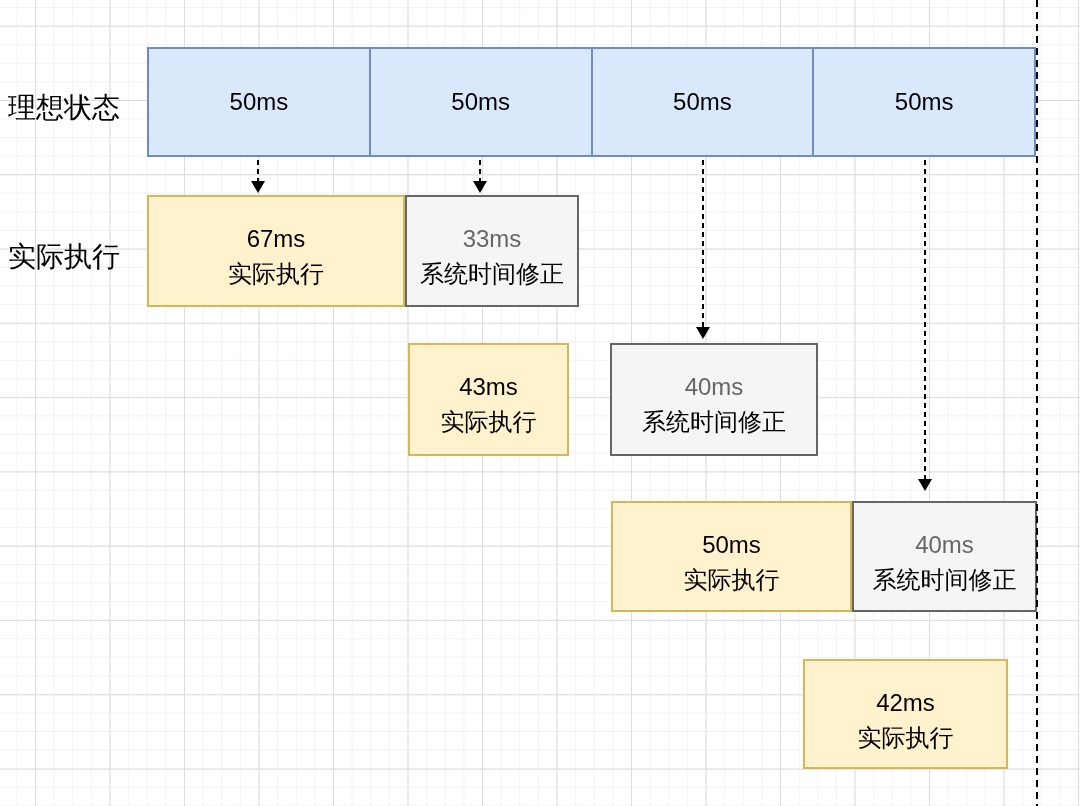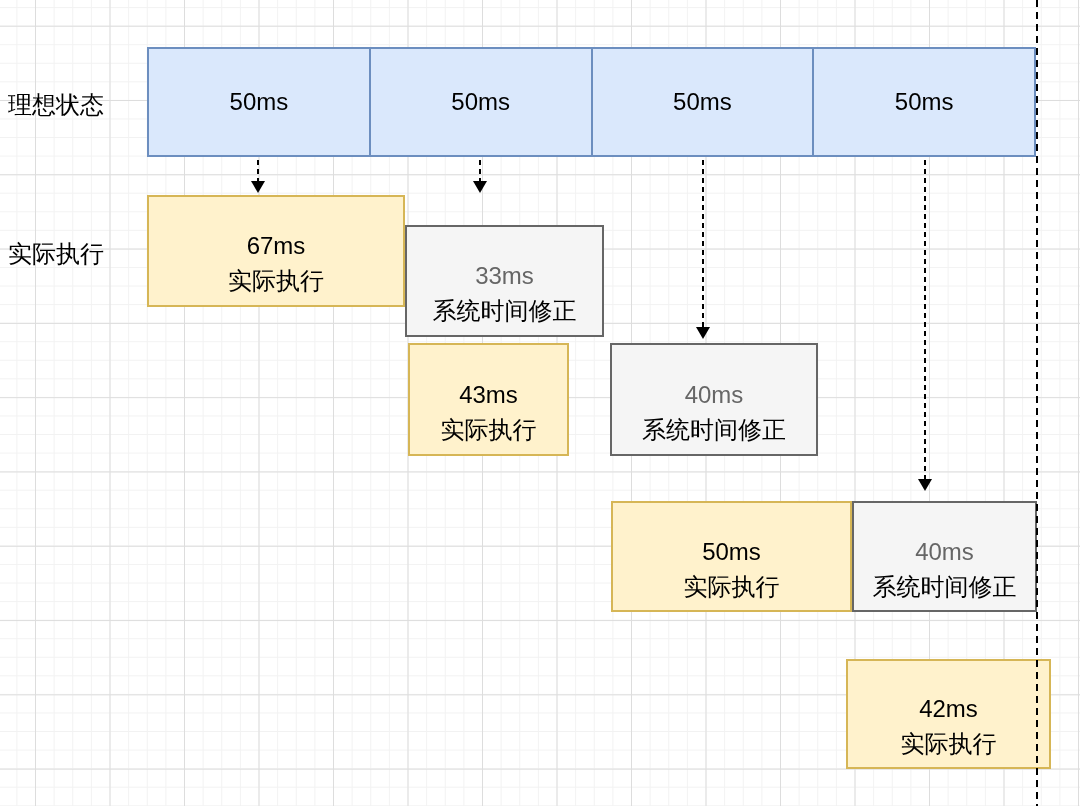--- a/index.html
+++ b/index.html
@@ -25,21 +25,21 @@
       18.625px 18.575px;
     background-position:
       35px 25.7px,
       35px 25.7px,
       16.4px 7.1px,
       16.4px 7.1px;
   }
   .row-label{
     position:absolute;
     left:8px;
-    font-size:24px;
+    font-size:28px;
     color:#000000;
     white-space:nowrap;
   }
   
   .ideal-row{
     position:absolute;
     left:147px; top:47px;
     width:889px; height:110px;
     display:flex;
     background:#dae8fc;
@@ -55,21 +55,21 @@
     color:#000000;
   }
   .ideal-cell + .ideal-cell{ border-left:2px solid #6c8ebf; }
   
   .block{
     position:absolute;
     box-sizing:border-box;
     display:flex;
     flex-direction:column;
     align-items:center;
-    justify-content:center;
+    justify-content:flex-start;
     padding-top:24px;
     text-align:center;
     line-height:35px;
     font-size:24px;
   }
   .block.actual{
     background:#fff2cc;
     border:2px solid #d6b656;
   }
   .block.correction{
@@ -120,21 +120,21 @@
     <div class="ideal-cell">50ms</div>
     <div class="ideal-cell">50ms</div>
     <div class="ideal-cell">50ms</div>
     <div class="ideal-cell">50ms</div>
   </div>
 
   <div class="block actual" style="left:147px; top:195px; width:258px; height:112px;">
     <div class="duration">67ms</div>
     <div class="label">实际执行</div>
   </div>
-  <div class="block correction" style="left:405px; top:195px; width:199px; height:112px;margin-top:30px;">
+  <div class="block correction" style="left:405px; top:195px; width:174px; height:112px;">
     <div class="duration">33ms</div>
     <div class="label">系统时间修正</div>
   </div>
 
   <div class="block actual" style="left:408px; top:343px; width:161px; height:113px;">
     <div class="duration">43ms</div>
     <div class="label">实际执行</div>
   </div>
   <div class="block correction" style="left:610px; top:343px; width:208px; height:113px;">
     <div class="duration">40ms</div>
@@ -143,21 +143,21 @@
 
   <div class="block actual" style="left:611px; top:501px; width:241px; height:111px;">
     <div class="duration">50ms</div>
     <div class="label">实际执行</div>
   </div>
   <div class="block correction" style="left:852px; top:501px; width:185px; height:111px;">
     <div class="duration">40ms</div>
     <div class="label">系统时间修正</div>
   </div>
 
-  <div class="block actual" style="left:846px; top:659px; width:205px; height:110px;">
+  <div class="block actual" style="left:803px; top:659px; width:205px; height:110px;">
     <div class="duration">42ms</div>
     <div class="label">实际执行</div>
   </div>
 
   <div class="drop-arrow" style="left:251px; top:160px; height:33px;">
     <div class="shaft"></div>
     <div class="head"></div>
   </div>
   <div class="drop-arrow" style="left:473px; top:160px; height:33px;">
     <div class="shaft"></div>

